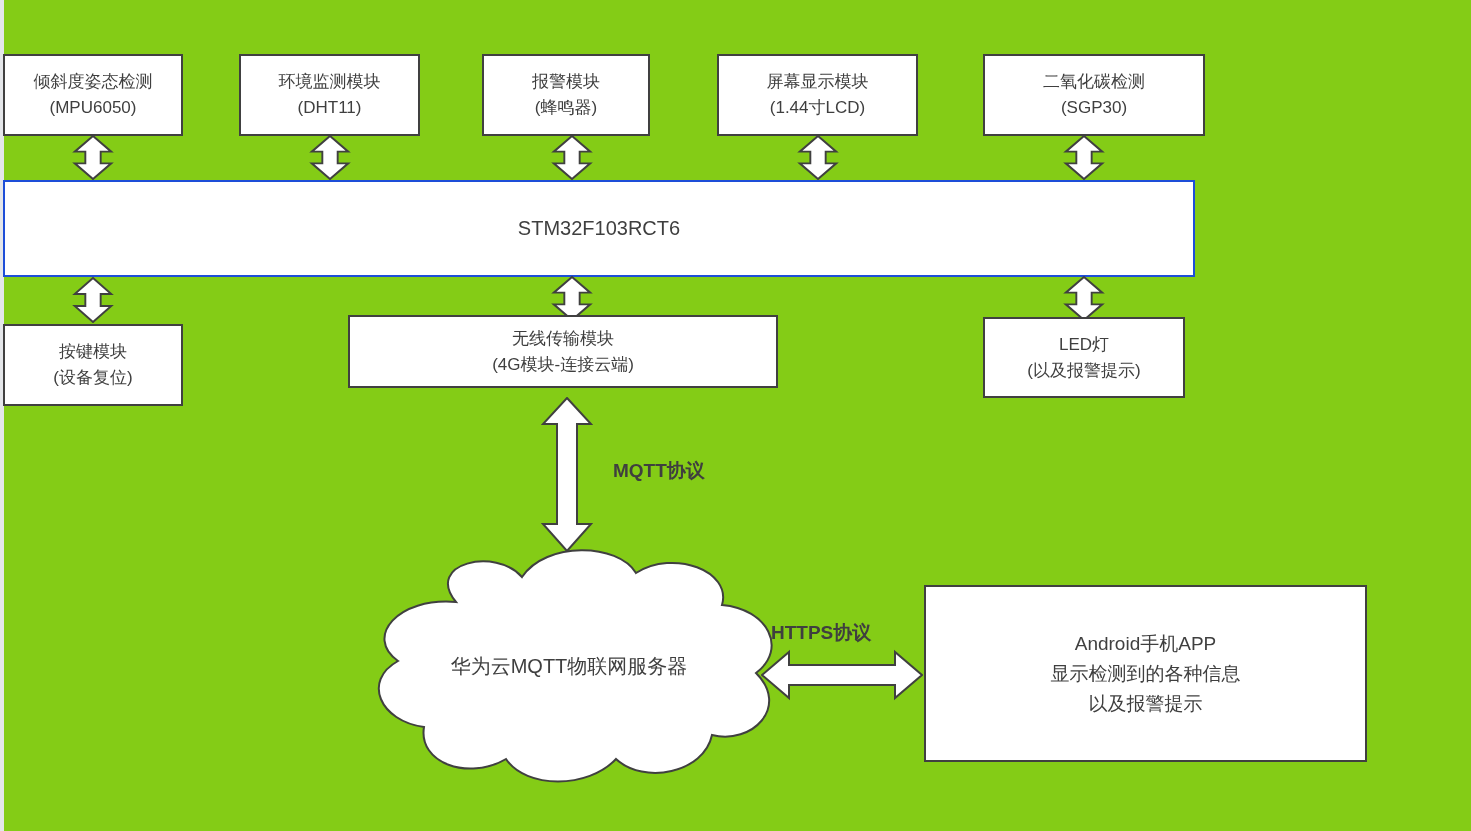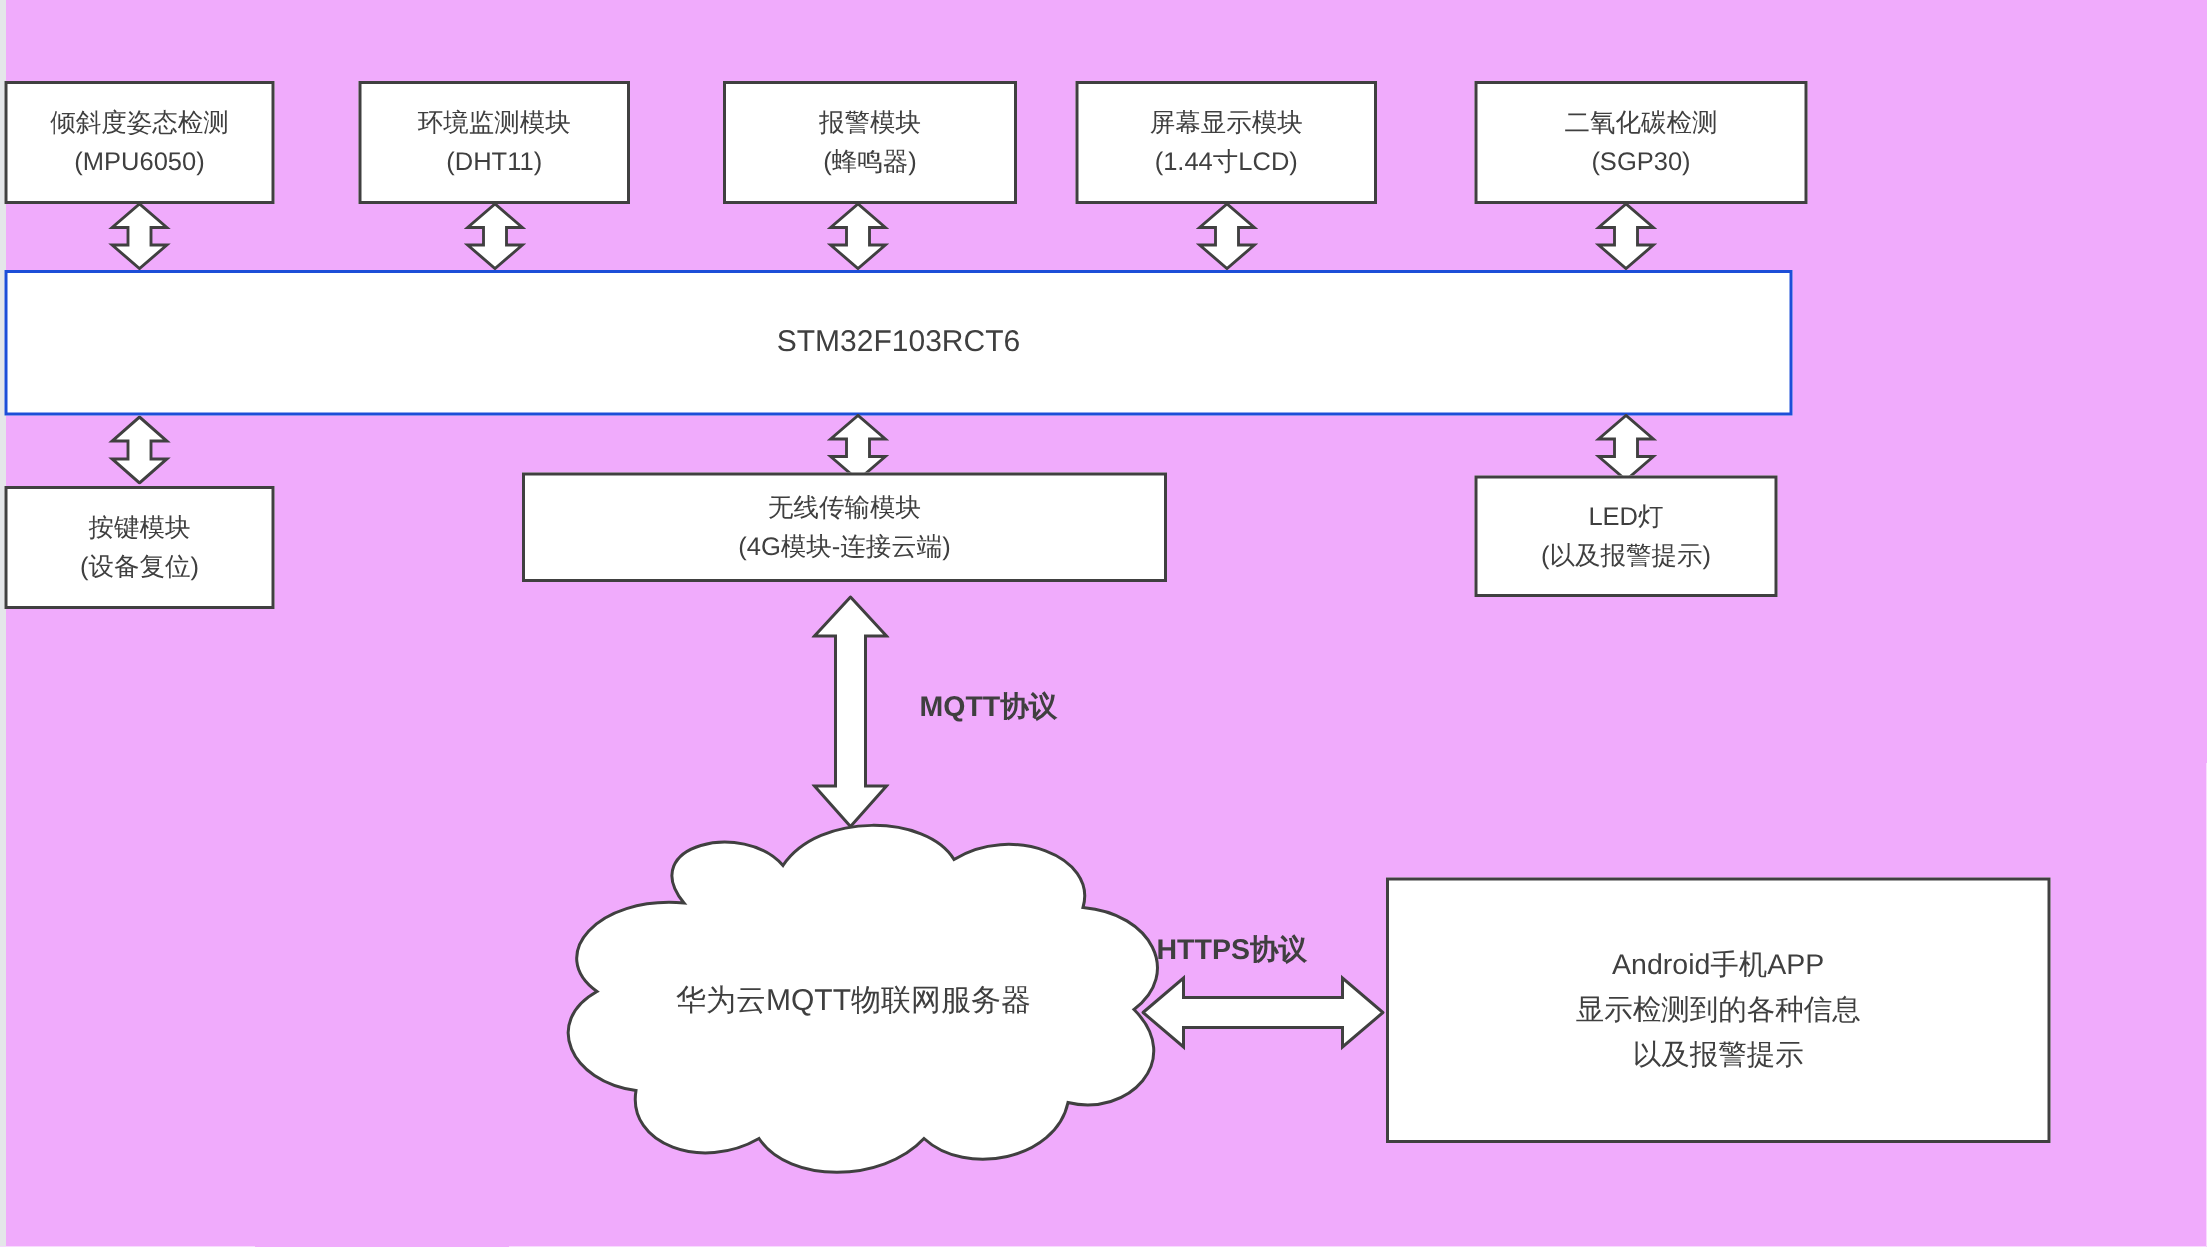--- a/index.html
+++ b/index.html
@@ -1,17 +1,17 @@
 <!DOCTYPE html>
 <html><head>
 <meta charset="utf-8">
 <style>
   html,body{margin:0;padding:0;background:#ffffff;}
   #canvas{
-    position:relative;width:1471px;height:831px;background:#f0abfc;overflow:hidden;
+    position:relative;width:1471px;height:831px;background:#84cc16;overflow:hidden;
     font-family:"Liberation Sans","DejaVu Sans",sans-serif;color:#3f3f3f;
   }
   .edge-strip{position:absolute;left:0;top:0;width:4px;height:831px;background:#e4e6e9;}
   .box{
     position:absolute;box-sizing:border-box;border:2px solid #404040;background:#ffffff;
     display:flex;flex-direction:column;align-items:center;justify-content:center;
     text-align:center;font-size:17px;line-height:26px;
   }
   .mcu-bar{
     position:absolute;box-sizing:border-box;border:2px solid #1d4ed8;background:#ffffff;
@@ -46,21 +46,21 @@
   </svg>
 
   <div class="box" style="left:3px;top:54px;width:180px;height:82px">
     <div>倾斜度姿态检测</div>
     <div>(MPU6050)</div>
   </div>
   <div class="box" style="left:239px;top:54px;width:181px;height:82px">
     <div>环境监测模块</div>
     <div>(DHT11)</div>
   </div>
-  <div class="box" style="left:482px;top:54px;width:196px;height:82px">
+  <div class="box" style="left:482px;top:54px;width:168px;height:82px">
     <div>报警模块</div>
     <div>(蜂鸣器)</div>
   </div>
   <div class="box" style="left:717px;top:54px;width:201px;height:82px">
     <div>屏幕显示模块</div>
     <div>(1.44寸LCD)</div>
   </div>
   <div class="box" style="left:983px;top:54px;width:222px;height:82px">
     <div>二氧化碳检测</div>
     <div>(SGP30)</div>

